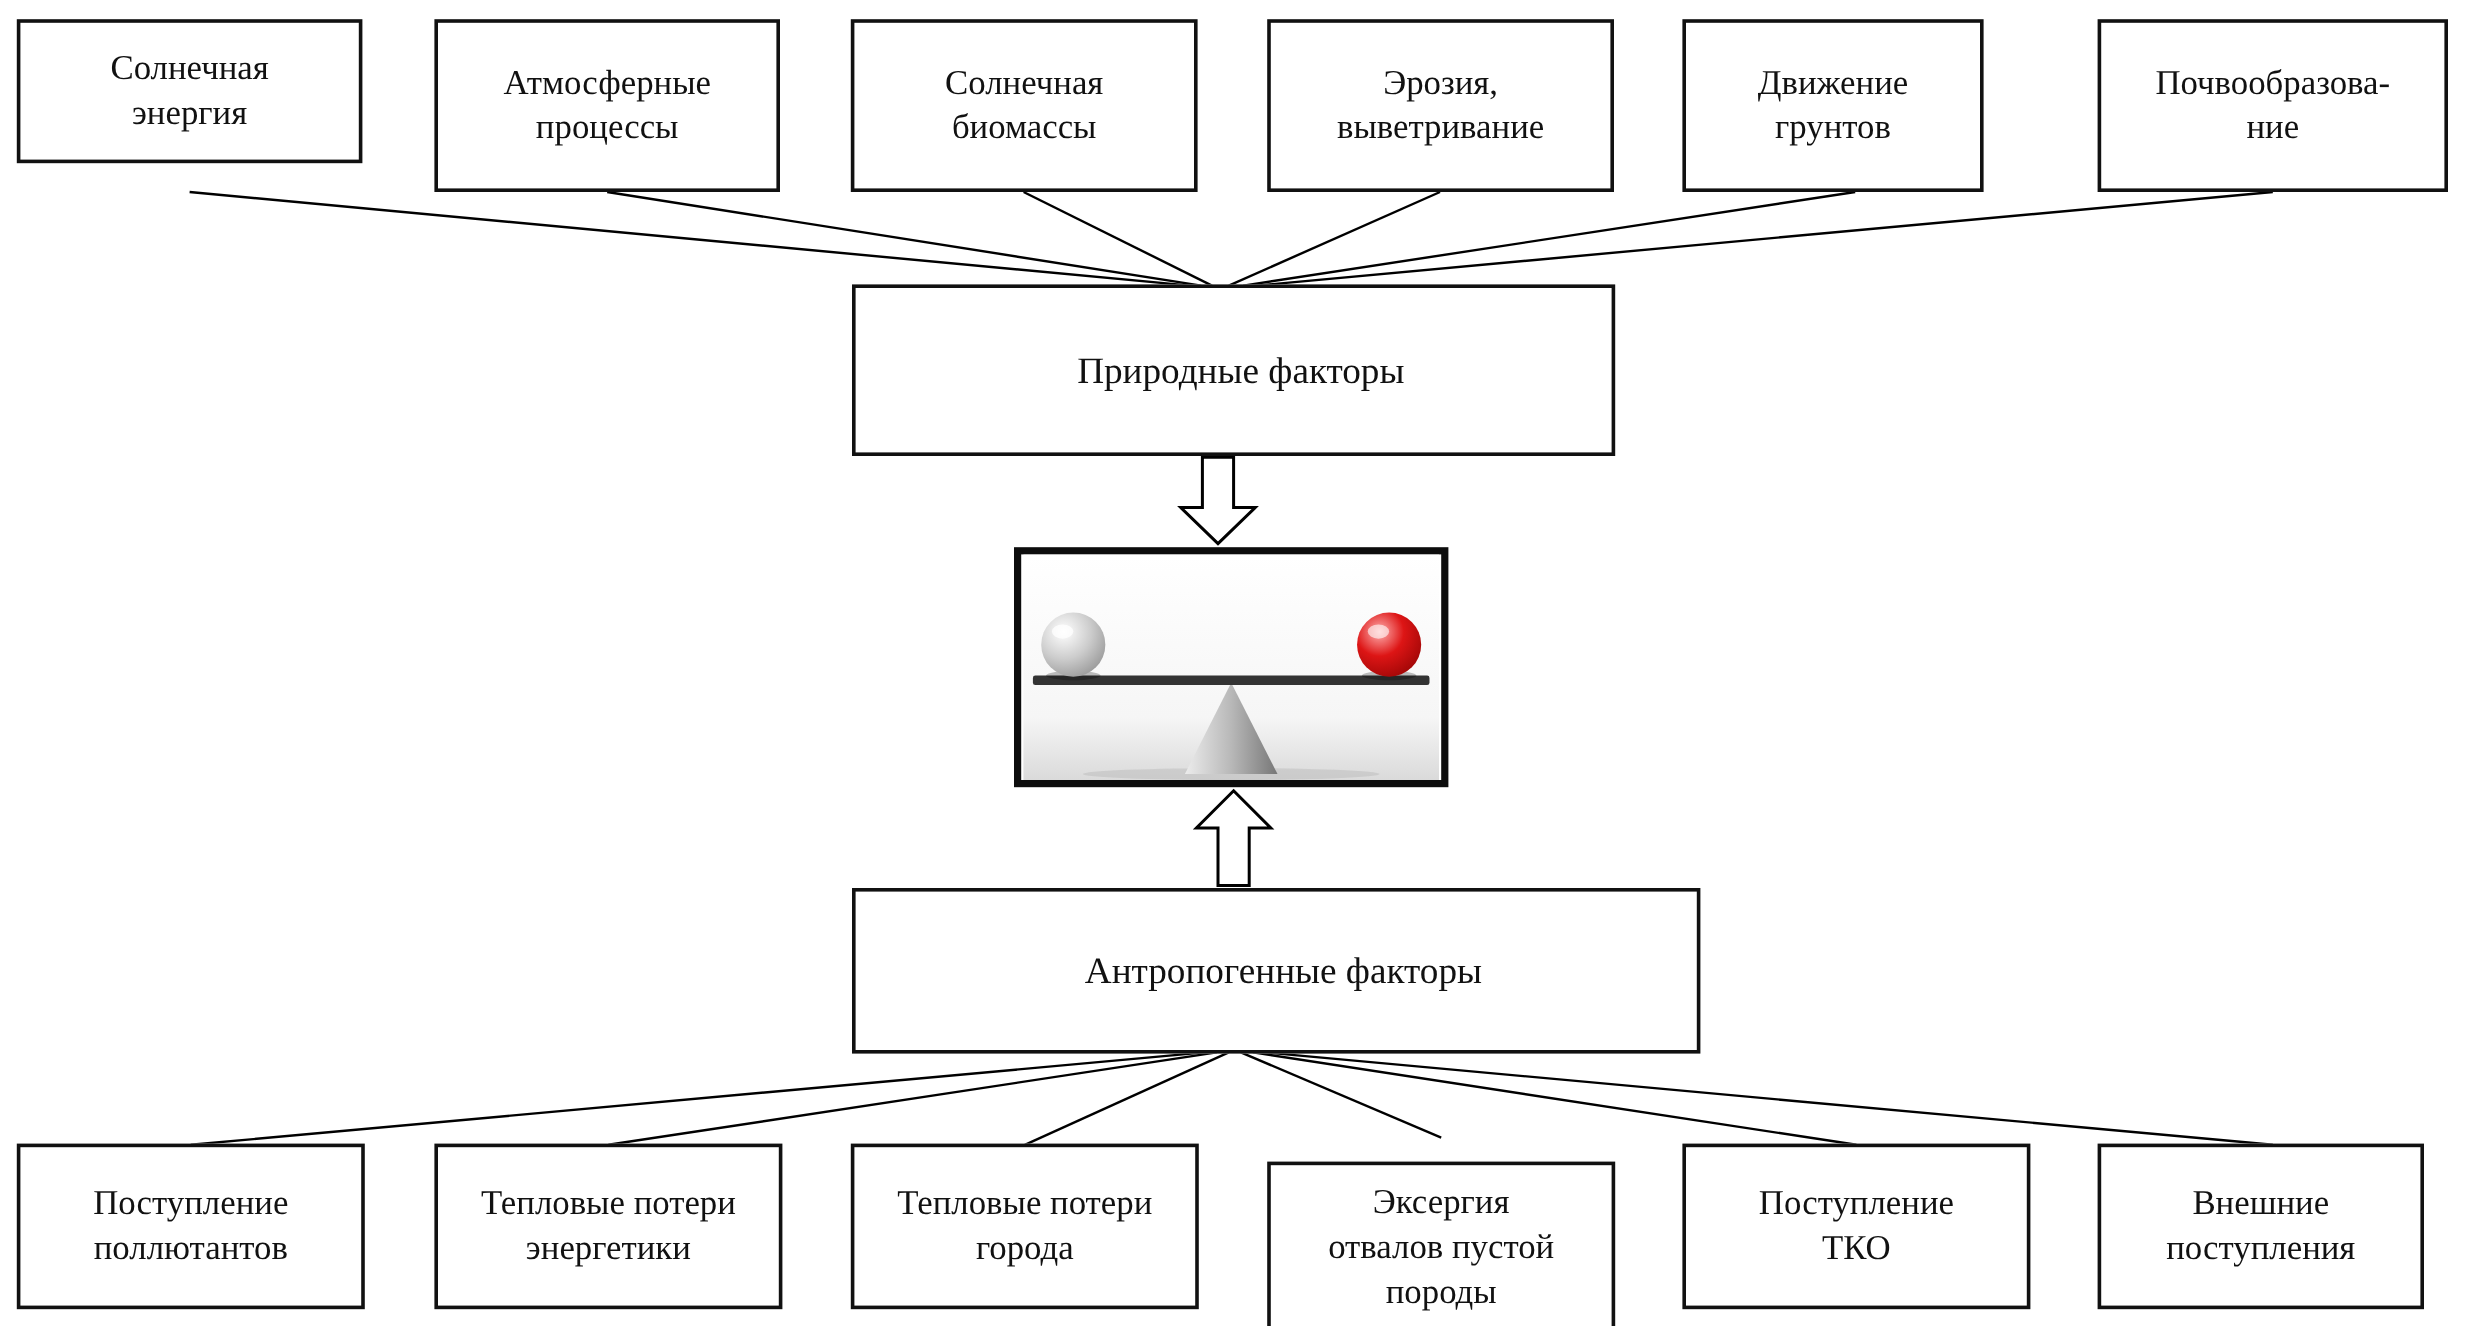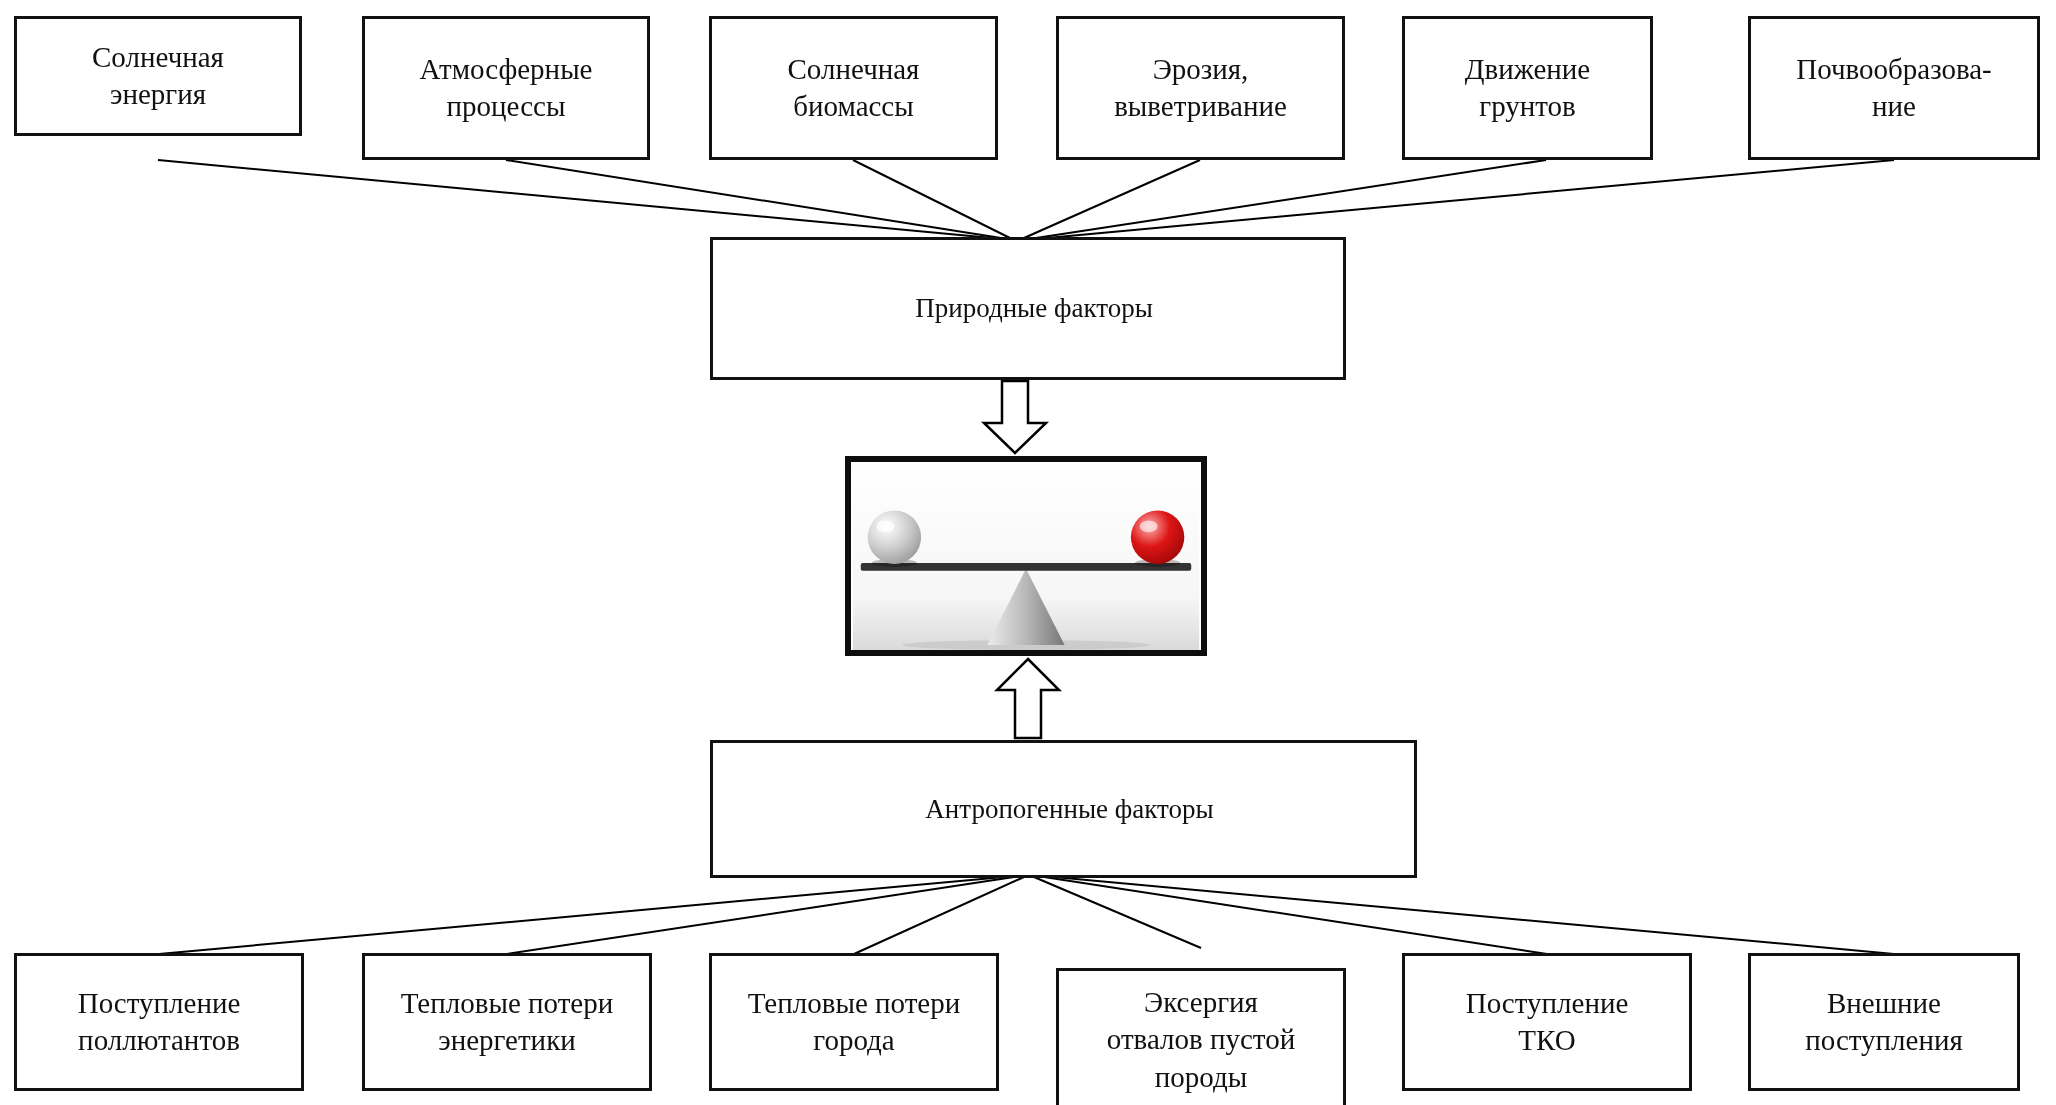--- a/index.html
+++ b/index.html
@@ -30,21 +30,21 @@
     background: #ffffff;
     display: flex;
     align-items: center;
     justify-content: center;
     text-align: center;
     font-size: 29px;
     line-height: 1.28;
   }
   .box .lbl { white-space: pre-line; padding: 0 6px; }
 
-  .center-box { font-size: 27px; padding-left: 12px; }
+  .center-box { font-size: 31px; padding-left: 12px; }
 
   
   .t1 { left: 14px;   top: 16px; width: 288px; height: 120px; }
   .t2 { left: 362px;  top: 16px; width: 288px; height: 144px; align-items: center; }
   .t3 { left: 709px;  top: 16px; width: 289px; height: 144px; }
   .t4 { left: 1056px; top: 16px; width: 289px; height: 144px; font-family: Liberation Serif, serif; }
   .t5 { left: 1402px; top: 16px; width: 251px; height: 144px; }
   .t6 { left: 1748px; top: 16px; width: 292px; height: 144px; }
 
   

